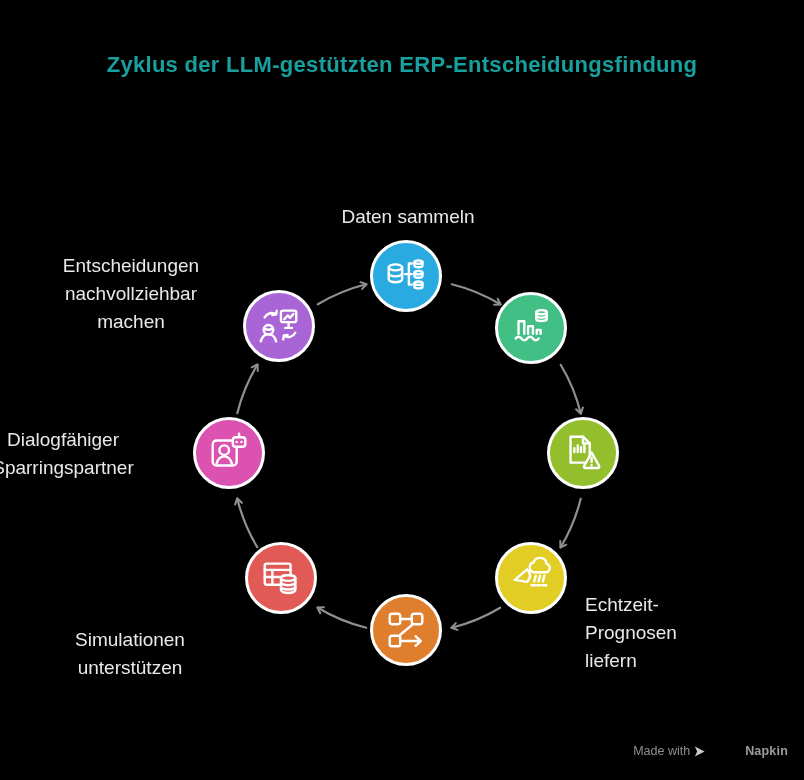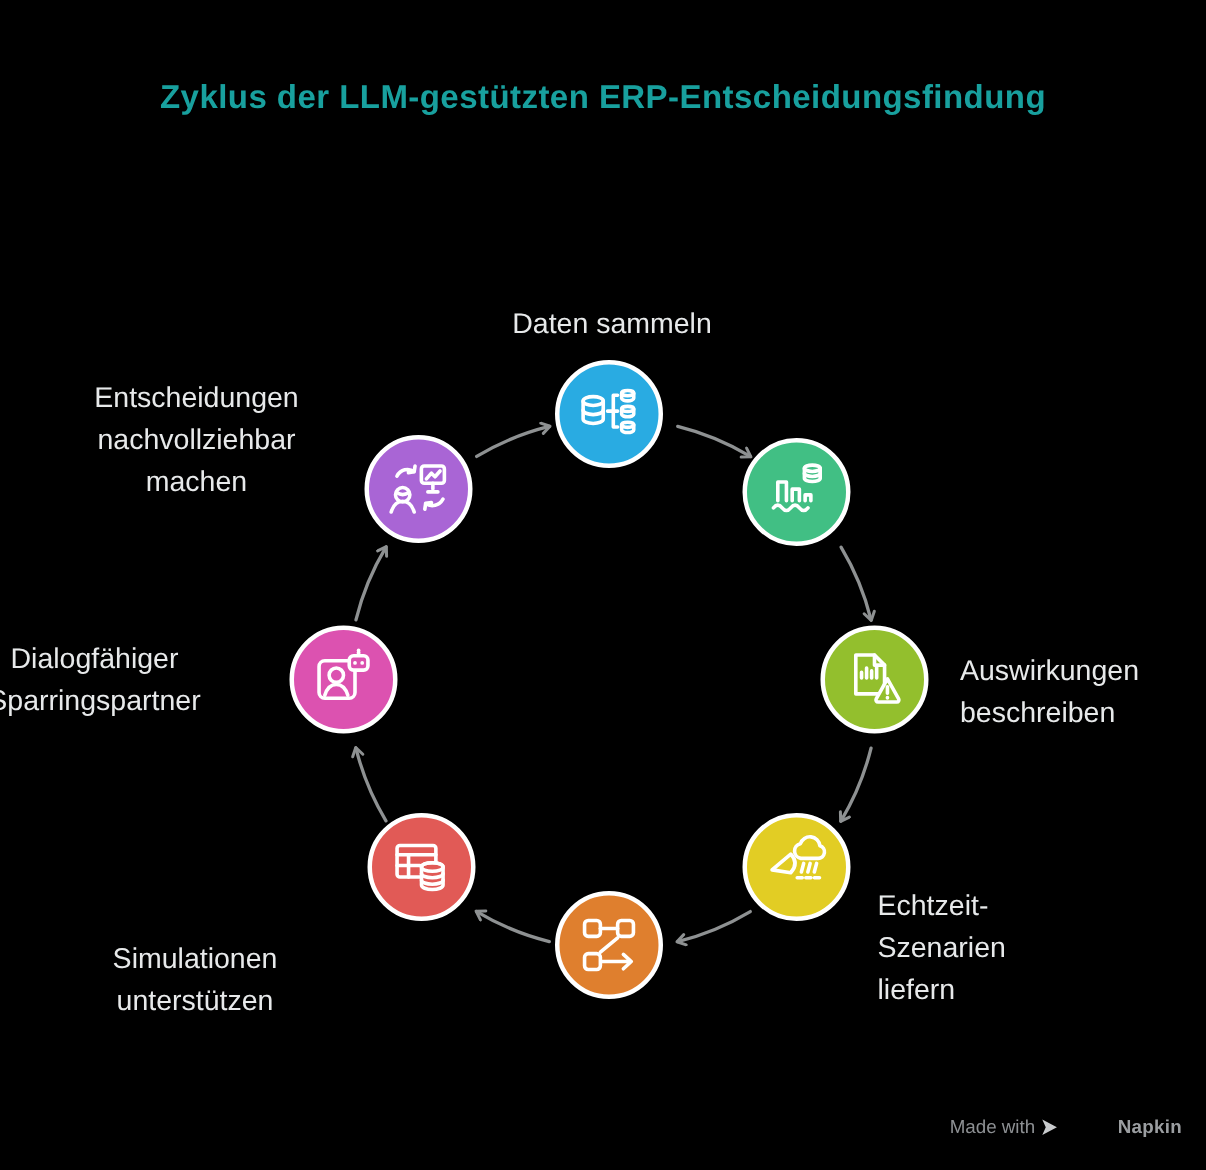--- a/index.html
+++ b/index.html
@@ -154,24 +154,22 @@
       <path class="icon-stroke" d="M34 20v4 M30.5 26h7"></path>
       <path class="icon-stroke" d="M9 15c2.5-4.5 8-6 12-3 M21 12l.6-4 M21 12l-4 .6"></path>
       <path class="icon-stroke" d="M41 31c-2.5 4.5-8 6-12 3 M29 34l-.6 4 M29 34l4-.6"></path>
       <circle class="icon-stroke" cx="13" cy="28" r="5"></circle>
       <path class="icon-stroke" d="M8.8 26.5c3 2 5.5 2 8.4 0"></path>
       <path class="icon-stroke" d="M5 40c1.5-5 4.5-7.5 8-7.5s6.5 2.5 8 7.5"></path>
     </svg>
   </div>
 
   <div class="node-label ta-c" style="left: 308px; top: 203px; width: 200px; color: rgb(231, 233, 234);">Daten sammeln</div>
-  <div class="node-label" style="left: 640px; top: 434px; color: rgb(231, 233, 234);">Auswirkungen
-beschreiben</div>
   <div class="node-label" style="left: 585px; top: 591px; color: rgb(231, 233, 234);">Echtzeit-
-Szenarien
+Prognosen
 liefern</div>
   <div class="node-label ta-r" style="right: 574px; top: 590px; width: 200px; color: rgb(231, 233, 234); margin-top: 36px;">Simulationen
 unterstützen</div>
   <div class="node-label ta-r" style="right: 656px; top: 426px; width: 170px; color: rgb(231, 233, 234);">Dialogfähiger
 Sparringspartner</div>
   <div class="node-label ta-r" style="right: 573px; top: 252px; width: 200px; color: rgb(231, 233, 234);">Entscheidungen
 nachvollziehbar
 machen</div>
 
   <div class="watermark">

